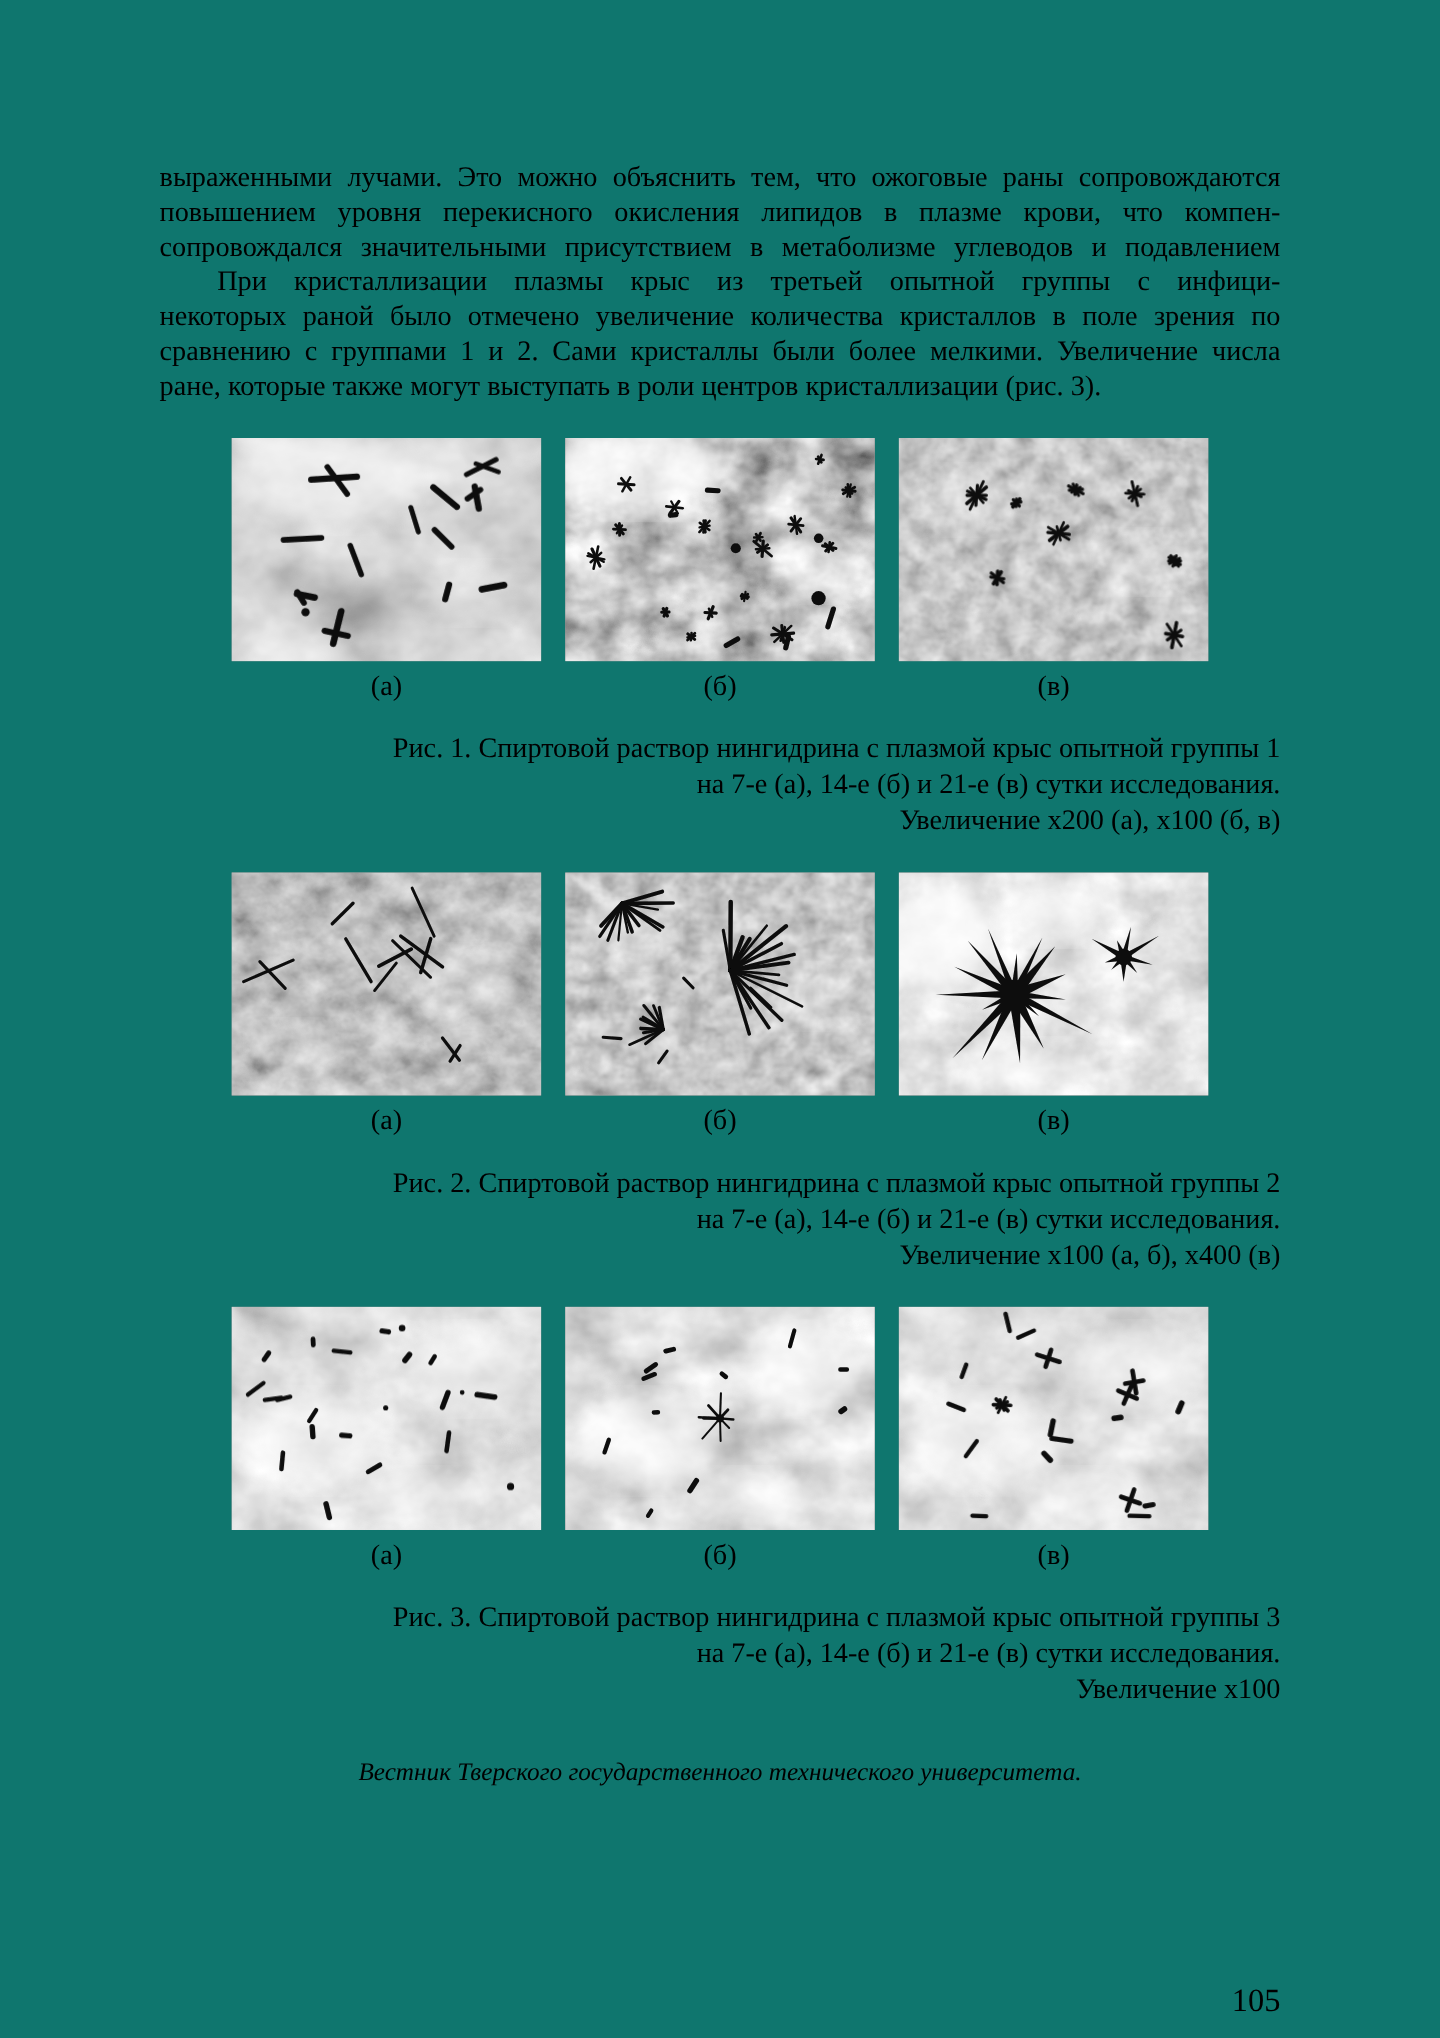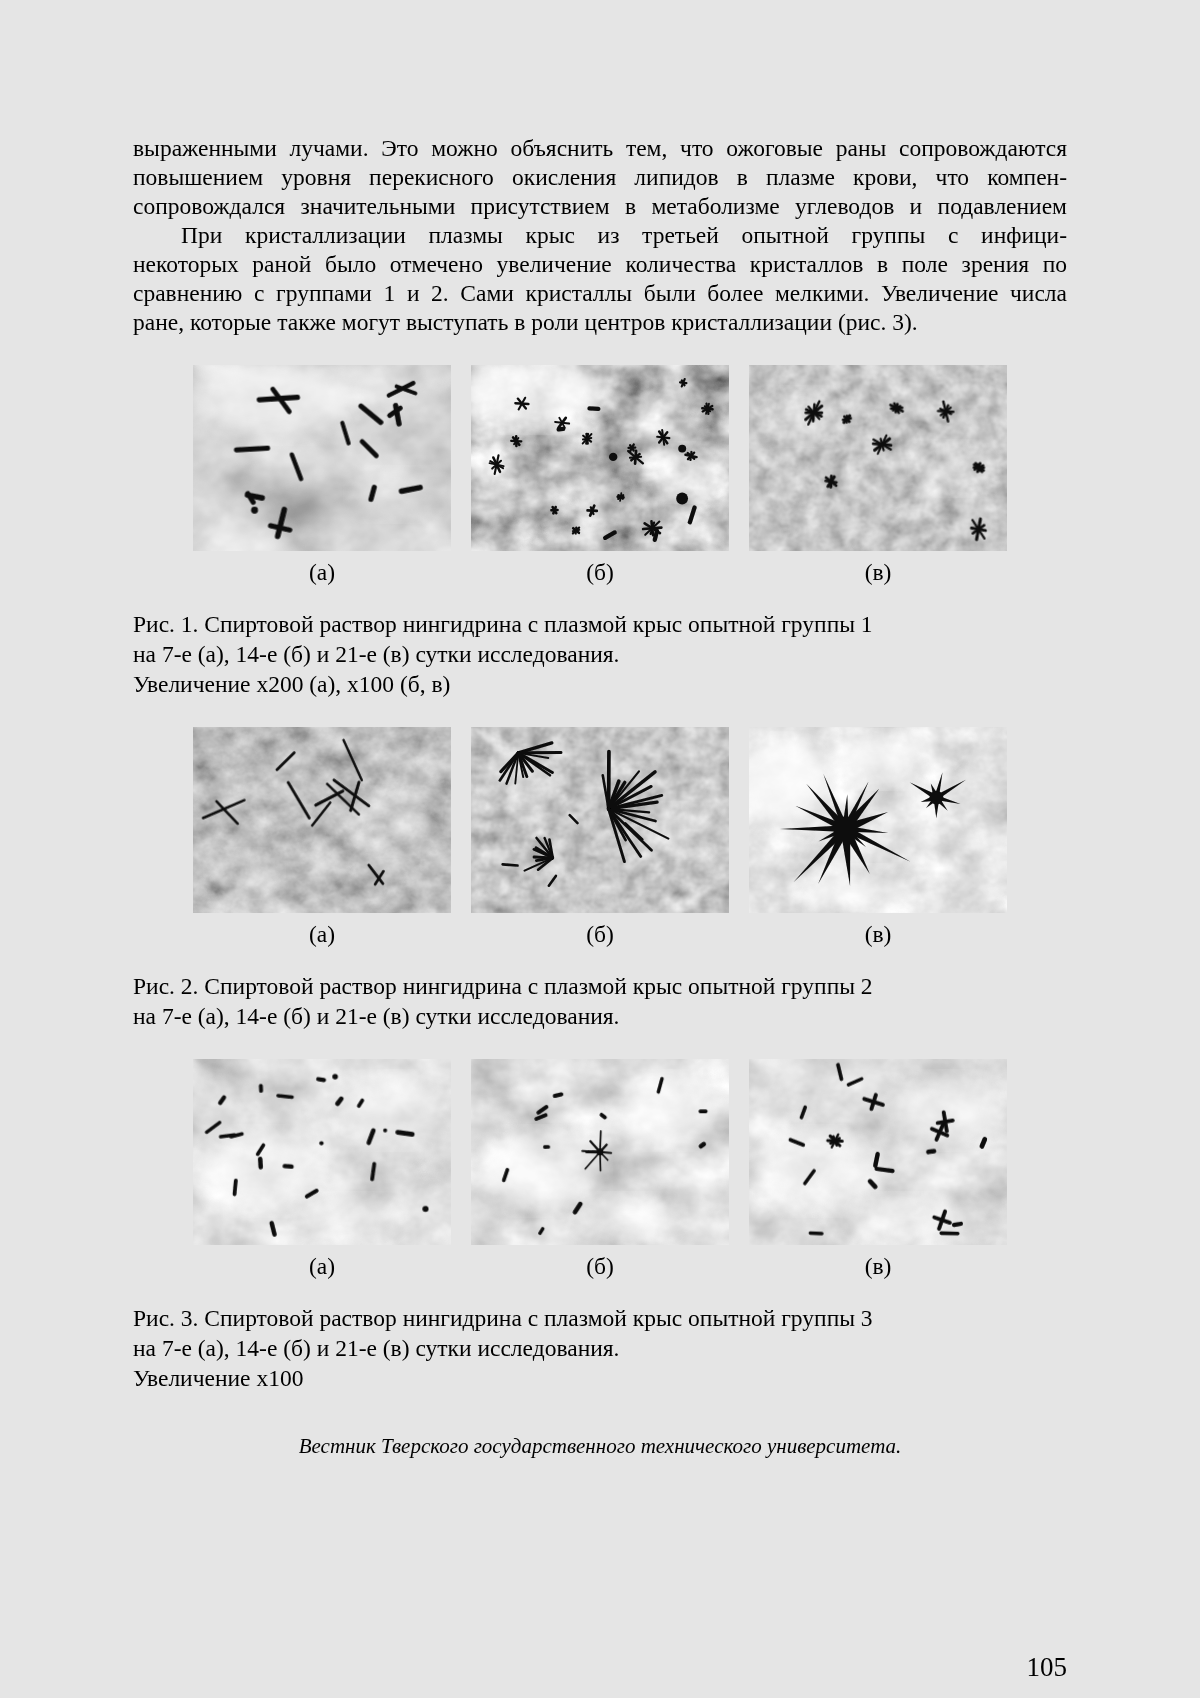--- a/index.html
+++ b/index.html
@@ -1,35 +1,35 @@
 <!DOCTYPE html>
 <html><head>
 <meta charset="utf-8">
 <style>
   * { margin:0; padding:0; box-sizing:border-box; }
   html,body { background:#ffffff; }
   .page {
-    position:relative; width:1200px; height:1698px; background:#e5e5e5;
+    position:relative; width:1200px; height:1698px; background:#0f766e;
     font-family:"Liberation Serif","DejaVu Serif",serif; color:#000;
     overflow:hidden;
   }
   .content { padding:134px 133px 0 133px; }
   .line {
     font-size:23.5px; line-height:29px;
     text-align:justify; text-align-last:justify;
   }
   .line.last { text-align-last:left; }
   .line.indent { padding-left:48px; }
   .figure-block { margin-top:28px; }
   .panel-row { display:flex; justify-content:center; gap:20px; }
   .panel { width:258px; height:186px; overflow:hidden; background:#9a9a9a; }
   .panel svg { display:block; width:100%; height:100%; }
   .label-row { display:flex; justify-content:center; gap:20px; margin-top:6px; }
   .panel-label { width:258px; text-align:center; font-size:23.5px; line-height:30px; }
-  .caption { margin-top:22px; text-align:left; }
+  .caption { margin-top:22px; text-align:right; }
   .cap-line { font-size:23.5px; line-height:30px; }
   .footer { margin-top:40px; text-align:center; font-style:italic; }
   .footer-line { font-size:21px; line-height:27px; }
   .page-number { position:absolute; top:1652px; right:133px; font-size:27px; }
 </style>
 </head>
 <body>
 
 <div class="page">
   <div class="content">
@@ -430,20 +430,21 @@
           </div>
       </div>
       <div class="label-row">
         <div class="panel-label">(а)</div>
         <div class="panel-label">(б)</div>
         <div class="panel-label">(в)</div>
       </div>
       <div class="caption">
         <div class="cap-line">Рис. 2. Спиртовой раствор нингидрина с плазмой крыс опытной группы 2</div>
         <div class="cap-line">на 7-е (а), 14-е (б) и 21-е (в) сутки исследования.</div>
+        <div class="cap-line">Увеличение х100 (а, б), х400 (в)</div>
       </div>
     </section>
 
     <section class="figure-block">
       <div class="panel-row">
         <div class="panel">
             <svg viewBox="0 0 300 216" preserveAspectRatio="none" xmlns="http://www.w3.org/2000/svg">
               <defs>
                 <filter id="bg2_0" x="0%" y="0%" width="100%" height="100%">
                   <feTurbulence type="fractalNoise" baseFrequency="0.016 0.020" numOctaves="4" seed="61"></feTurbulence>

